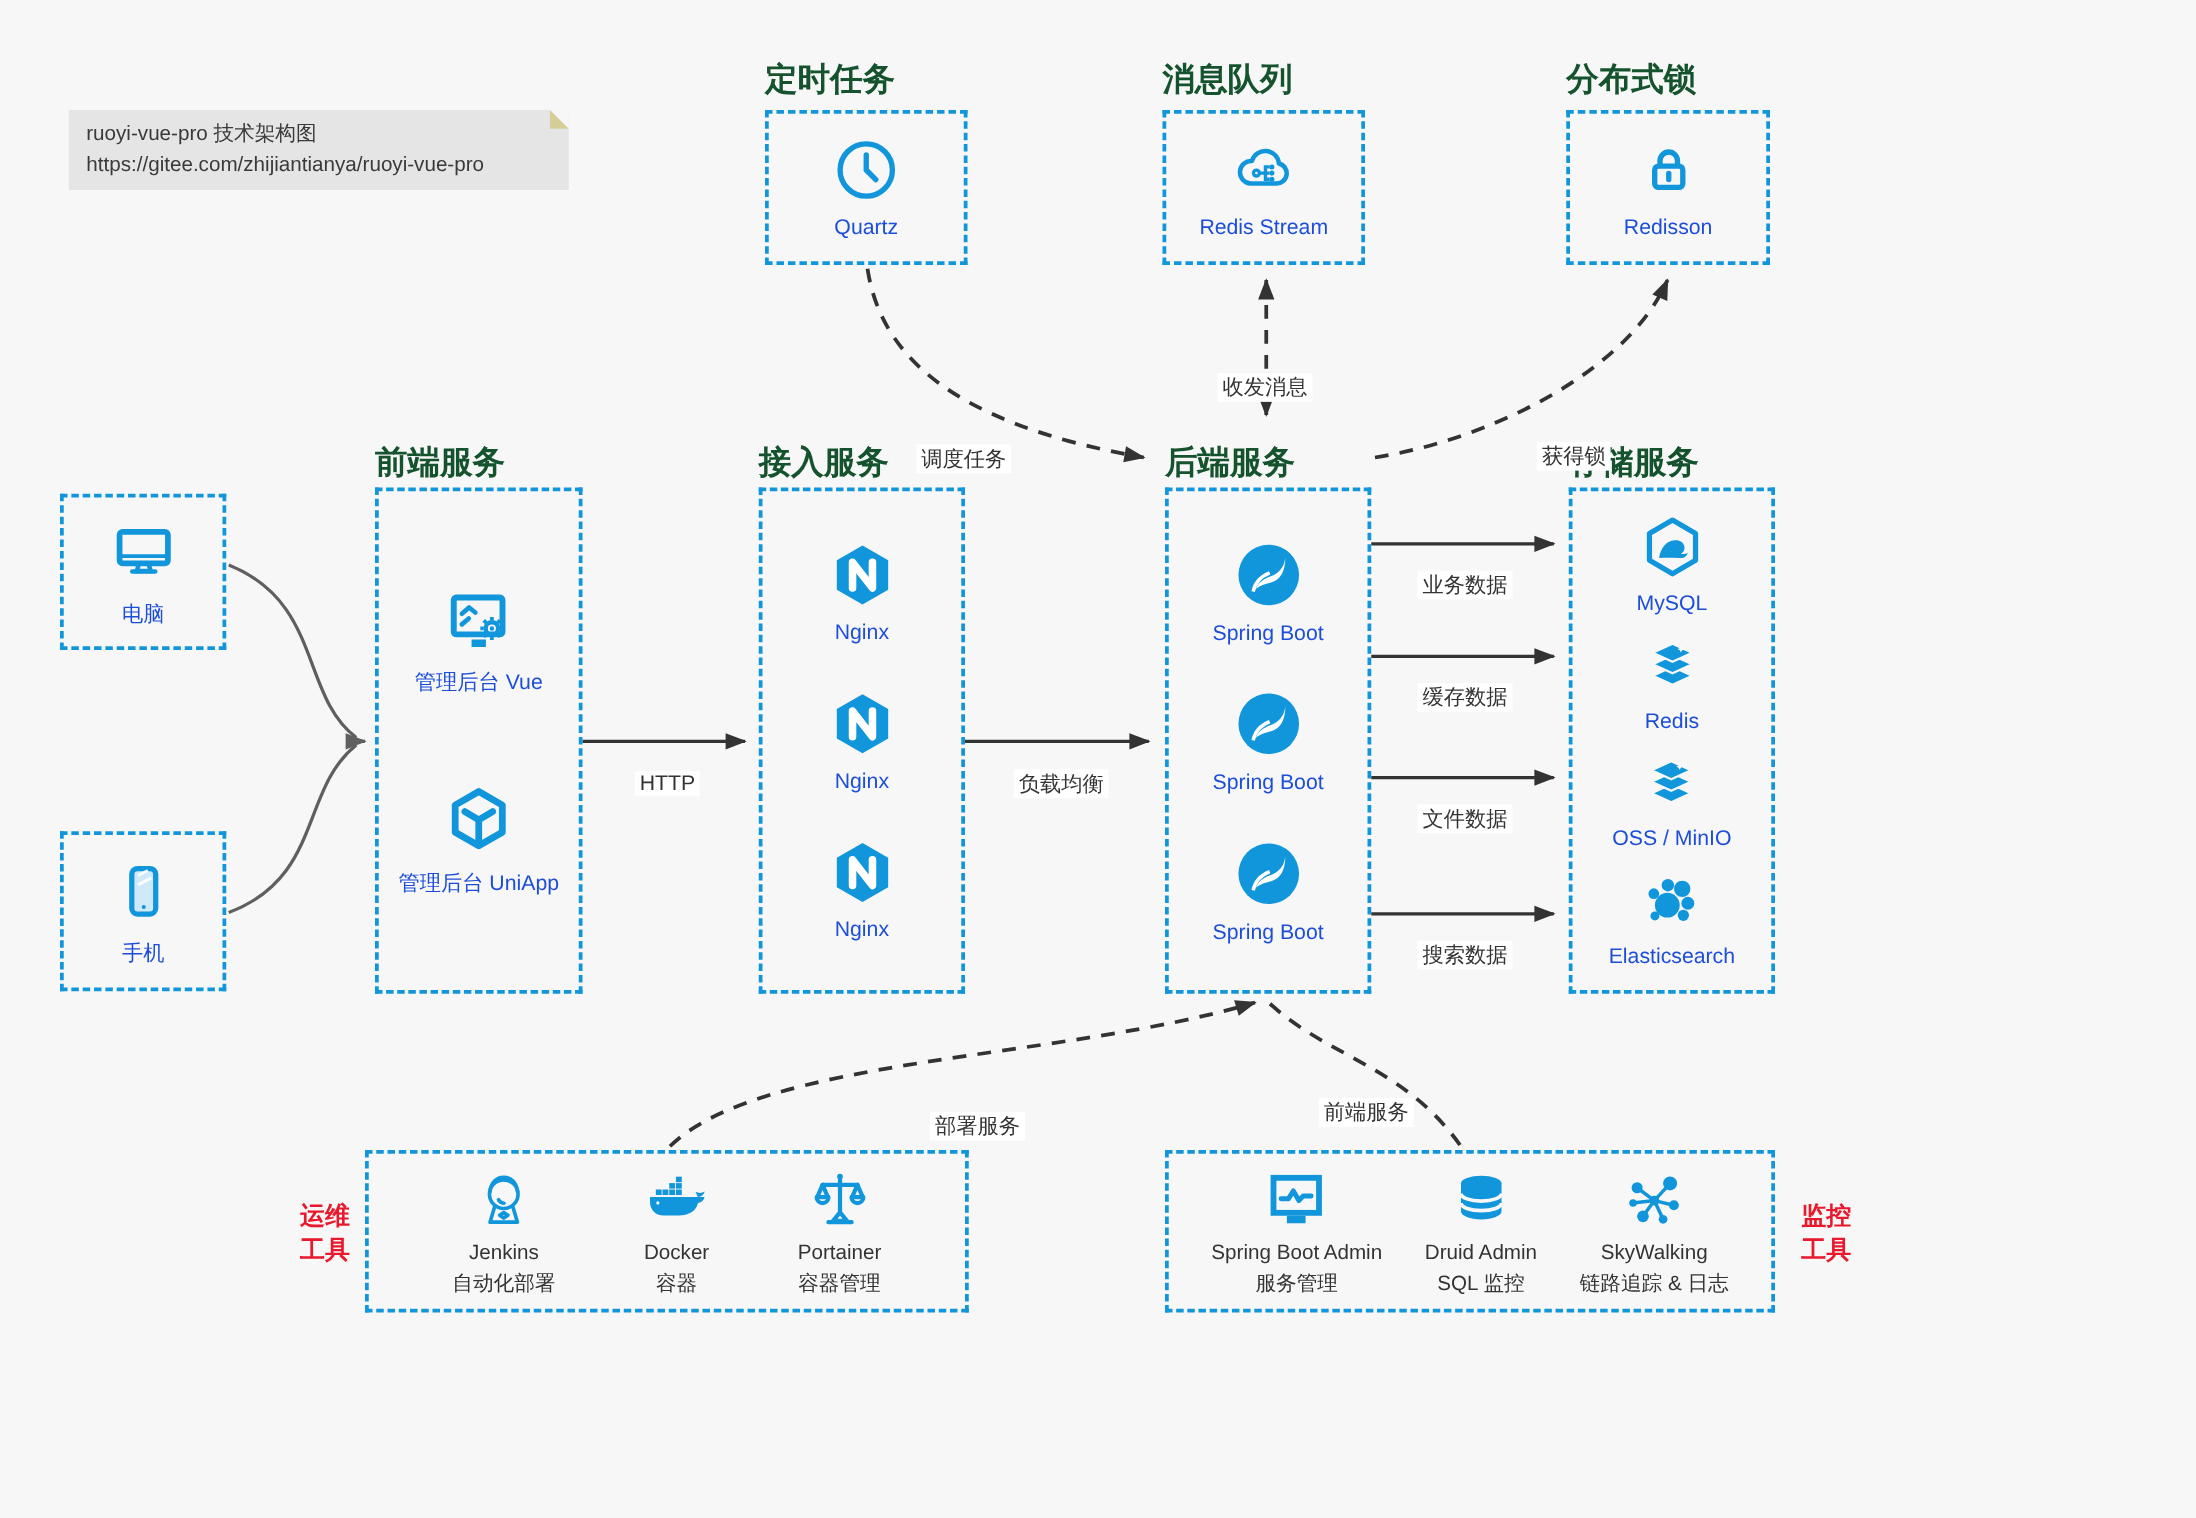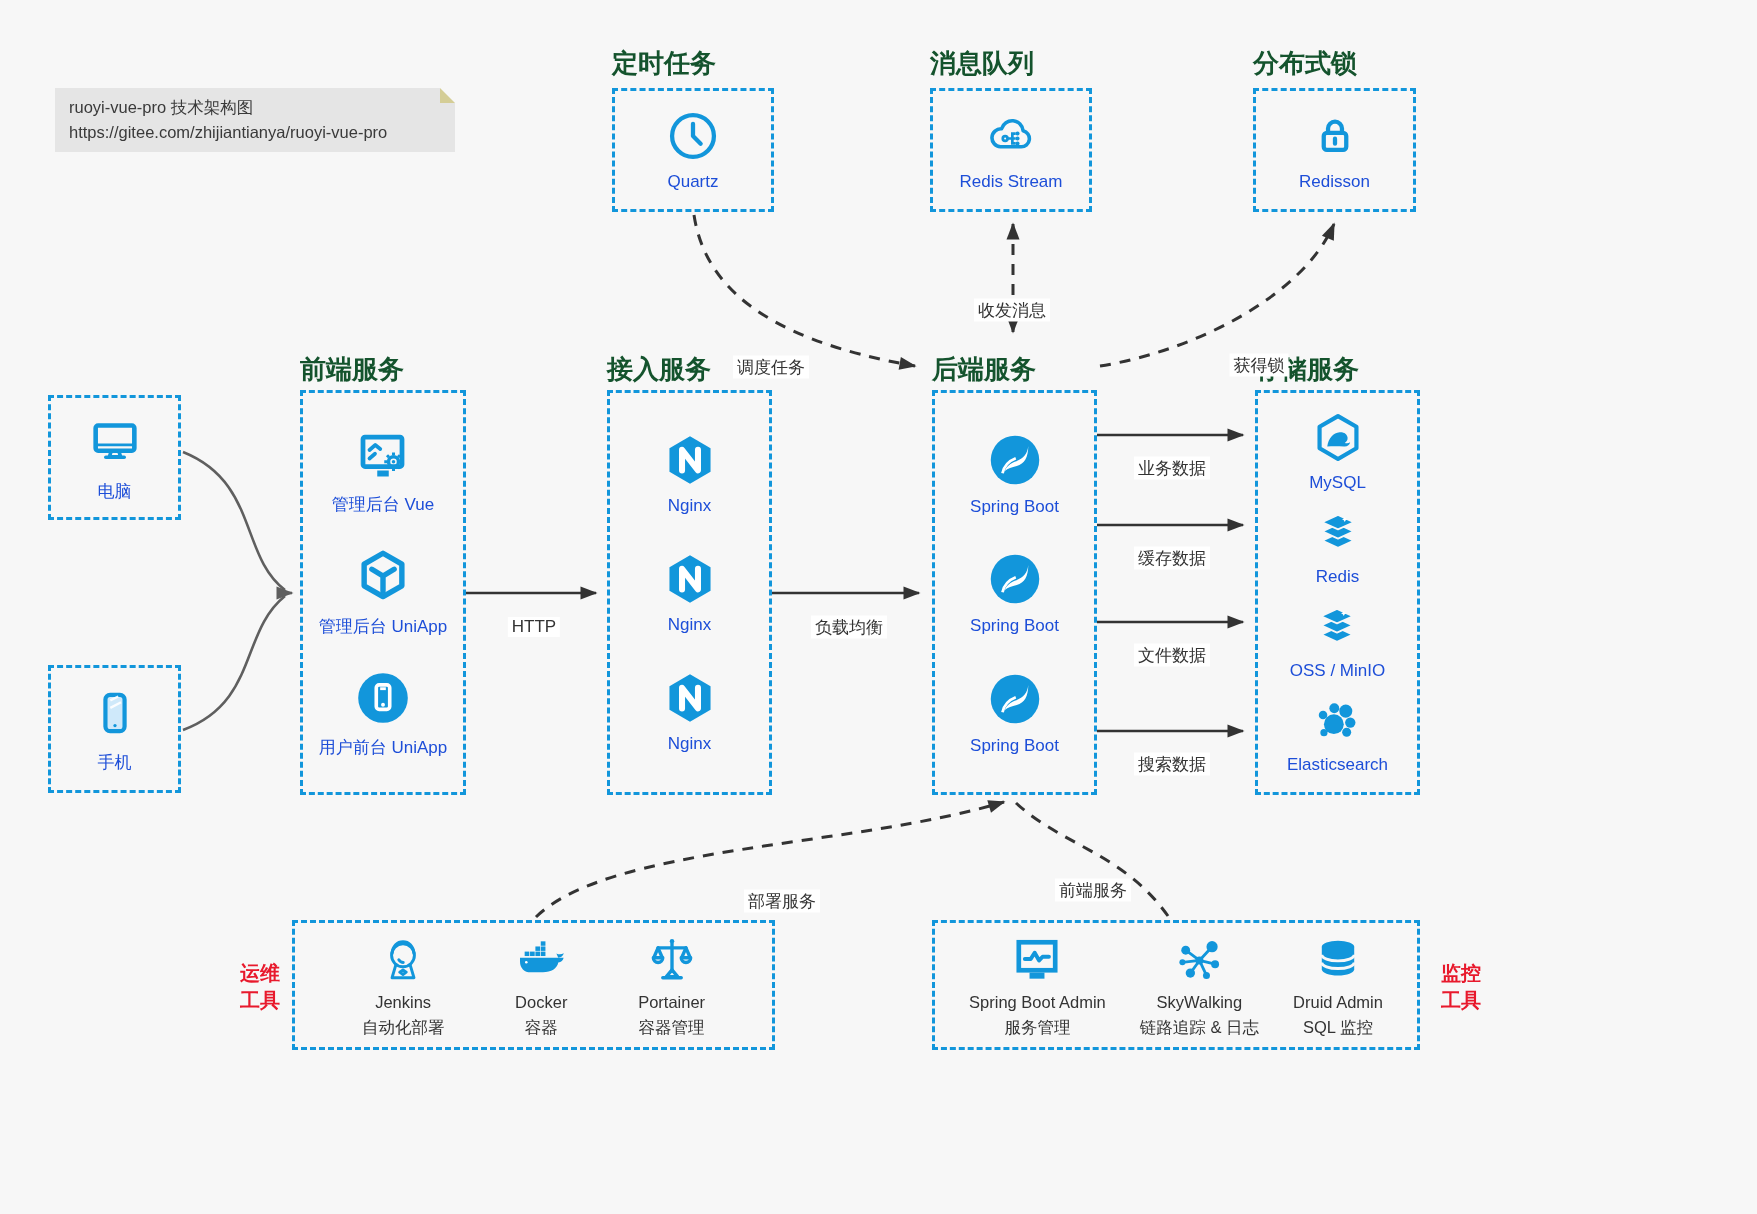--- a/index.html
+++ b/index.html
@@ -144,31 +144,20 @@
     </div>
     <div class="node">
       <span class="icon">
         <svg width="64" height="62" viewBox="0 0 24 24">
             <path d="M12 2.8 19.3 7v8.4L12 19.6 4.7 15.4V7z" fill="none" stroke="#1296db" stroke-width="2.1" stroke-linejoin="round"></path>
             <path d="M12 11.6v5.9 M12 11.6 7.7 9 M12 11.6l4.3-2.6" fill="none" stroke="#1296db" stroke-width="2.1" stroke-linecap="round"></path>
           </svg>
       </span>
       <span class="node-label">管理后台 UniApp</span>
     </div>
-    <div class="node">
-      <span class="icon">
-        <svg width="62" height="62" viewBox="0 0 24 24">
-            <circle cx="12" cy="12" r="9.6" fill="#1296db"></circle>
-            <rect x="9.4" y="6.9" width="5.2" height="9.5" rx="1.1" fill="none" stroke="#ffffff" stroke-width="1.4"></rect>
-            <path d="M10.9 8.4h2.2" stroke="#ffffff" stroke-width="1.1"></path>
-            <circle cx="12" cy="14.6" r=".75" fill="#ffffff"></circle>
-          </svg>
-      </span>
-      <span class="node-label">用户前台 UniApp</span>
-    </div>
   </div>
 
   <div class="col-title" style="left:607px;top:352px;width:165px">接入服务</div>
   <div class="dash-box col-box" style="left:607px;top:390px;width:165px;height:405px">
     <div class="node">
       <span class="icon">
         <svg width="58" height="58" viewBox="0 0 24 24">
             <path d="M12 2.2 20.5 7.1v9.8L12 21.8 3.5 16.9V7.1z" fill="#1296db"></path>
             <path d="M8.7 16.3V7.8l6.6 8.5V7.8" fill="none" stroke="#ffffff" stroke-width="2.5" stroke-linecap="round" stroke-linejoin="round"></path>
           </svg>
@@ -352,53 +341,53 @@
             <rect x="4.2" y="4.4" width="15.6" height="12" fill="none" stroke="#1296db" stroke-width="2"></rect>
             <path d="M6.8 11.6h2.5l1.7-2.7 1.9 3.3 1.5-1.6h2.7" fill="none" stroke="#1296db" stroke-width="1.7" stroke-linecap="round" stroke-linejoin="round"></path>
             <path d="M8.8 18.7h6.4" stroke="#1296db" stroke-width="2.6"></path>
           </svg>
       </span>
       <span class="tool-line">Spring Boot Admin</span>
       <span class="tool-line">服务管理</span>
     </div>
     <div class="tool-node">
       <span class="icon">
+        <svg width="54" height="56" viewBox="0 0 24 24">
+            <g fill="#1296db">
+              <ellipse cx="12" cy="6.1" rx="7.2" ry="2.7"></ellipse>
+              <path d="M4.8 6.1v10c0 1.5 3.2 2.8 7.2 2.8s7.2-1.3 7.2-2.8v-10z"></path>
+            </g>
+            <g fill="none" stroke="#f7f7f7" stroke-width="1.3">
+              <path d="M4.8 9.7c0 1.5 3.2 2.7 7.2 2.7s7.2-1.2 7.2-2.7"></path>
+              <path d="M4.8 13.1c0 1.5 3.2 2.7 7.2 2.7s7.2-1.2 7.2-2.7"></path>
+            </g>
+          </svg>
+      </span>
+      <span class="tool-line">Druid Admin</span>
+      <span class="tool-line">SQL 监控</span>
+    </div>
+    <div class="tool-node">
+      <span class="icon">
         <svg width="56" height="56" viewBox="0 0 24 24">
             <g stroke="#1296db" stroke-width="1.2">
               <path d="M12.2 12.2 6.3 7.8 M12.2 12.2 17.6 6.3 M12.2 12.2 18.9 13.8 M12.2 12.2 15.2 18.6 M12.2 12.2 8.3 17.6 M12.2 12.2 4.9 13"></path>
             </g>
             <g fill="#1296db">
               <circle cx="12.2" cy="12.2" r="1.7"></circle>
               <circle cx="6.3" cy="7.8" r="1.9"></circle>
               <circle cx="17.6" cy="6.3" r="2.4"></circle>
               <circle cx="18.9" cy="13.8" r="1.7"></circle>
               <circle cx="15.2" cy="18.6" r="1.5"></circle>
               <circle cx="8.3" cy="17.6" r="2"></circle>
               <circle cx="4.9" cy="13" r="1.3"></circle>
             </g>
           </svg>
       </span>
       <span class="tool-line">SkyWalking</span>
       <span class="tool-line">链路追踪 &amp; 日志</span>
-    </div>
-    <div class="tool-node">
-      <span class="icon">
-        <svg width="54" height="56" viewBox="0 0 24 24">
-            <g fill="#1296db">
-              <ellipse cx="12" cy="6.1" rx="7.2" ry="2.7"></ellipse>
-              <path d="M4.8 6.1v10c0 1.5 3.2 2.8 7.2 2.8s7.2-1.3 7.2-2.8v-10z"></path>
-            </g>
-            <g fill="none" stroke="#f7f7f7" stroke-width="1.3">
-              <path d="M4.8 9.7c0 1.5 3.2 2.7 7.2 2.7s7.2-1.2 7.2-2.7"></path>
-              <path d="M4.8 13.1c0 1.5 3.2 2.7 7.2 2.7s7.2-1.2 7.2-2.7"></path>
-            </g>
-          </svg>
-      </span>
-      <span class="tool-line">Druid Admin</span>
-      <span class="tool-line">SQL 监控</span>
     </div>
   </div>
   <div class="side-label" style="left:1437px;top:960px;">
     <div>监控</div>
     <div>工具</div>
   </div>
 
   <span class="edge-label" style="left:534px;top:594px">HTTP</span>
   <span class="edge-label" style="left:849px;top:594px">负载均衡</span>
   <span class="edge-label" style="left:1172px;top:435px">业务数据</span>

